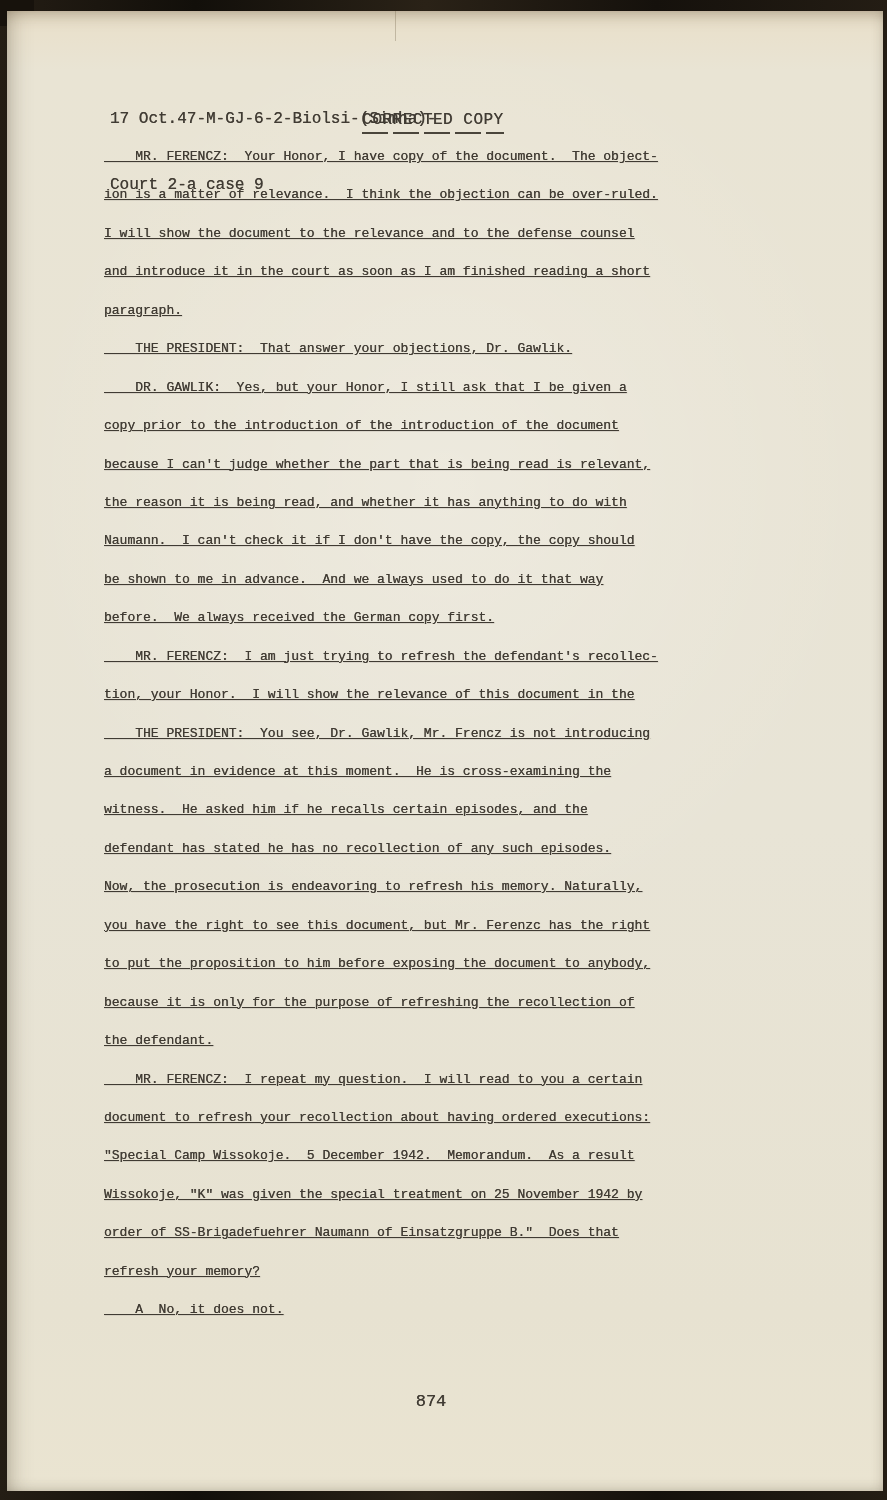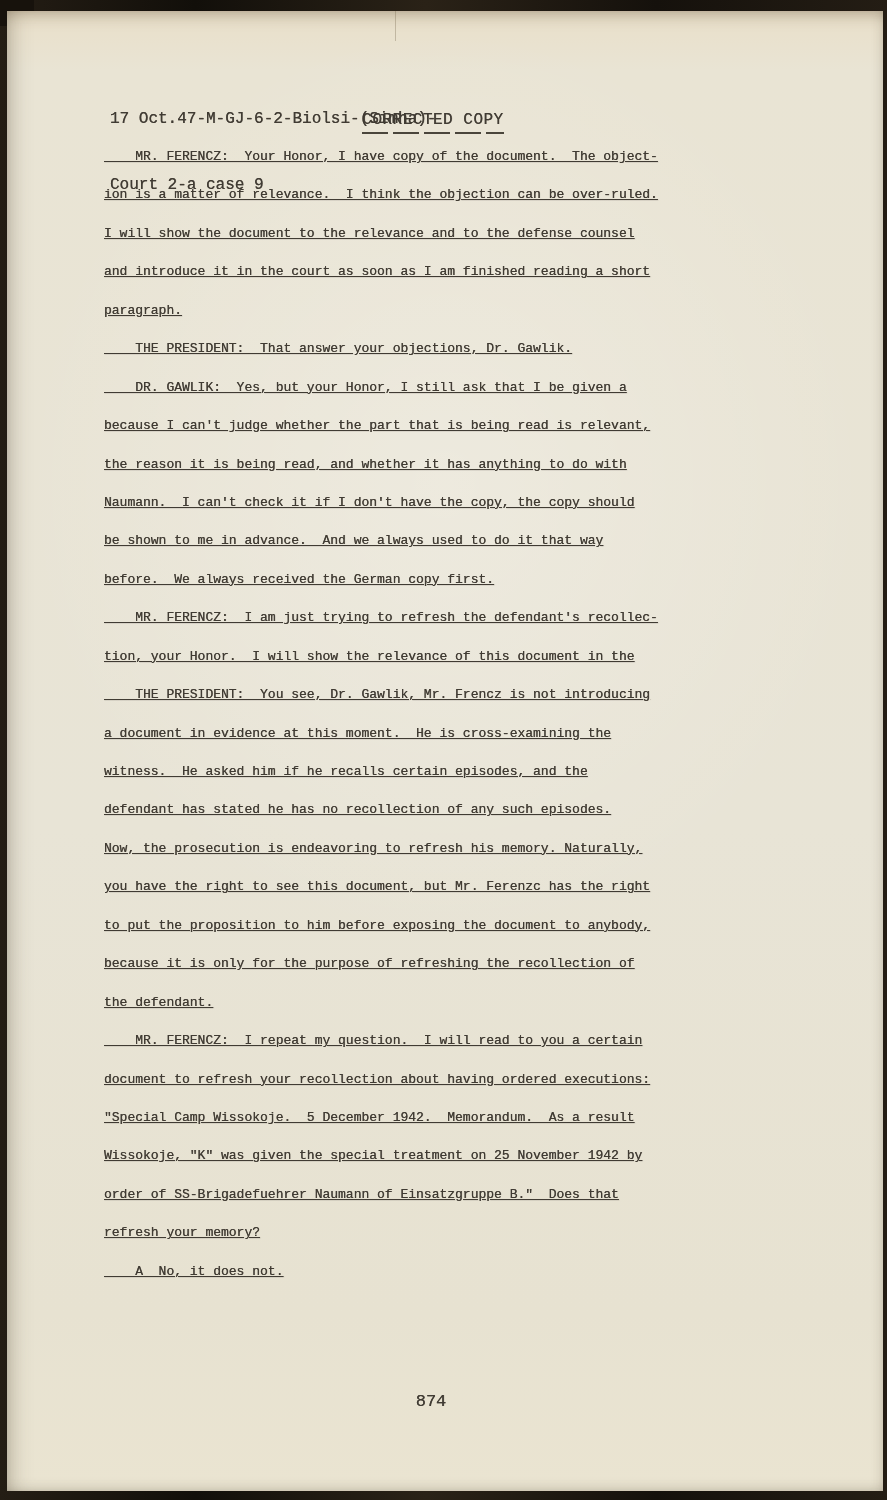--- a/index.html
+++ b/index.html
@@ -120,20 +120,21 @@
   </div>
 
   <div class="transcript-body typed">
     <div class="tl">    MR. FERENCZ:  Your Honor, I have copy of the document.  The object-</div>
     <div class="tl">ion is a matter of relevance.  I think the objection can be over-ruled.</div>
     <div class="tl">I will show the document to the relevance and to the defense counsel</div>
     <div class="tl">and introduce it in the court as soon as I am finished reading a short</div>
     <div class="tl">paragraph.</div>
     <div class="tl">    THE PRESIDENT:  That answer your objections, Dr. Gawlik.</div>
     <div class="tl">    DR. GAWLIK:  Yes, but your Honor, I still ask that I be given a</div>
+    <div class="tl">copy prior to the introduction of the introduction of the document</div>
     <div class="tl">because I can't judge whether the part that is being read is relevant,</div>
     <div class="tl">the reason it is being read, and whether it has anything to do with</div>
     <div class="tl">Naumann.  I can't check it if I don't have the copy, the copy should</div>
     <div class="tl">be shown to me in advance.  And we always used to do it that way</div>
     <div class="tl">before.  We always received the German copy first.</div>
     <div class="tl">    MR. FERENCZ:  I am just trying to refresh the defendant's recollec-</div>
     <div class="tl">tion, your Honor.  I will show the relevance of this document in the</div>
     <div class="tl">    THE PRESIDENT:  You see, Dr. Gawlik, Mr. Frencz is not introducing</div>
     <div class="tl">a document in evidence at this moment.  He is cross-examining the</div>
     <div class="tl">witness.  He asked him if he recalls certain episodes, and the</div>

